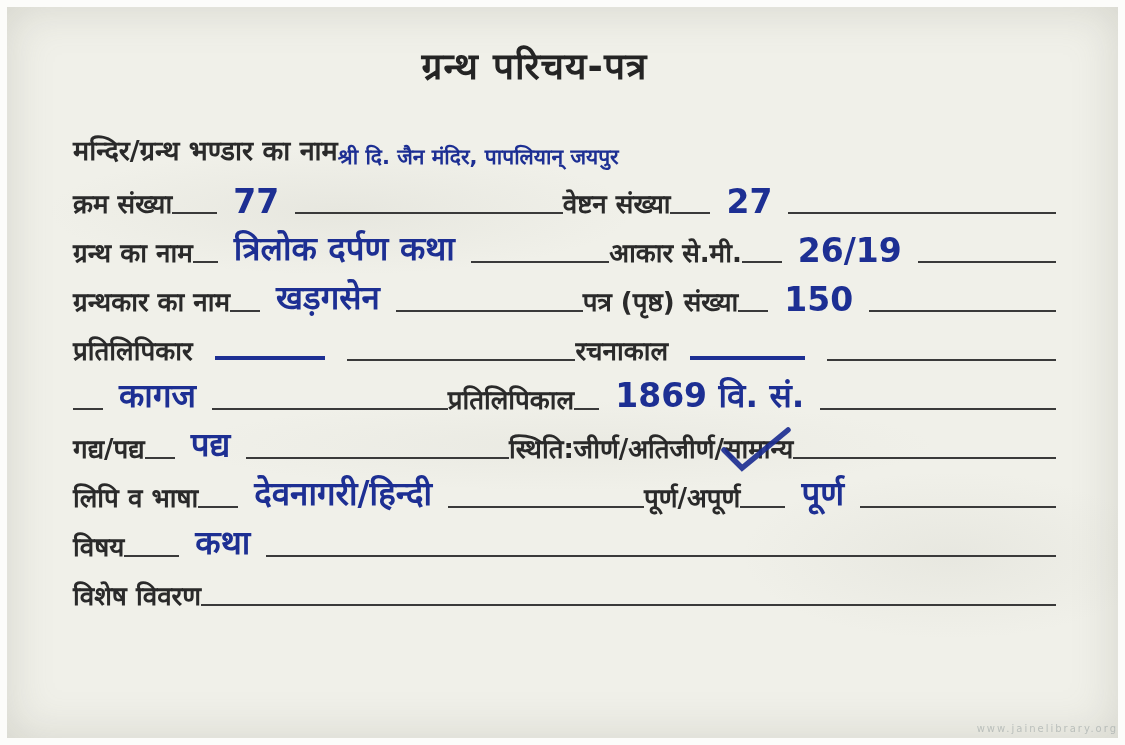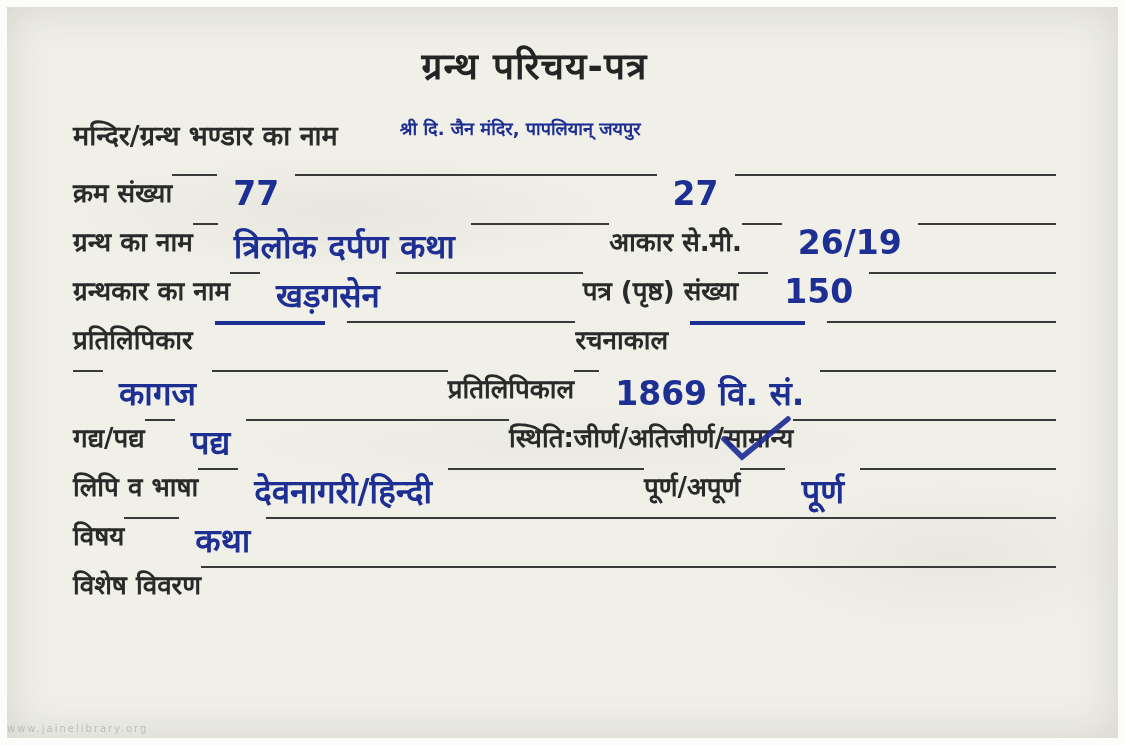--- a/index.html
+++ b/index.html
@@ -22,42 +22,42 @@
       radial-gradient(ellipse 300px 120px at 85% 75%, rgba(170,170,158,0.12), transparent 70%),
       radial-gradient(ellipse 500px 60px at 50% 60%, rgba(180,180,168,0.10), transparent 75%);
     box-shadow: inset 0 0 46px rgba(115,115,100,0.22);
     padding:18px 62px 0 66px;
   }
   .title{
     text-align:center;font-size:37px;font-weight:700;letter-spacing:1px;
     color:#242424;margin:14px 60px 26px 0;
   }
   .row{
-    display:flex;height:49px;
+    display:flex;align-items:flex-end;height:49px;
     font-weight:700;color:var(--print-black);font-size:26px;white-space:nowrap;
   }
   .header-row{height:54px;font-size:27px;margin-bottom:4px;}
   .label{padding-bottom:2px;}
   .rule{border-bottom:2.5px solid #3a3a3a;margin-bottom:9px;height:0;}
   .grow{flex:1;}
   .w25{width:25px}.w30{width:30px}.w40{width:40px}.w45{width:45px}.w55{width:55px}
   .value{
     color:var(--ink-blue);padding:0 16px 2px 16px;font-size:33px;font-weight:700;
   }
-  .header-value{margin-left:62px;padding:0;font-size:18px;}
+  .header-value{padding:0;font-size:21px;}
   .blank-dash{
     display:inline-block;height:0;border-bottom:4px solid var(--ink-blue);
     margin:0 22px 10px 22px;
   }
   .d150{width:150px}.d110{width:110px}.d115{width:115px}
   .status-marked{position:relative;padding-bottom:2px;color:var(--print-black);}
   .check-svg{position:absolute;left:-6px;top:-6px;width:78px;height:50px;pointer-events:none;}
   .check-svg polyline{fill:none;stroke:var(--ink-blue);stroke-width:5.5;stroke-linecap:round;opacity:.92;}
   .watermark{
-    position:absolute;left:0;right:0;bottom:4px;text-align:left;
+    position:absolute;left:0;right:0;bottom:4px;text-align:right;
     font-size:10px;letter-spacing:2px;color:#97a0a0;opacity:.55;font-weight:400;
   }
 </style>
 </head>
 <body>
 
 <div class="stage">
   <div class="paper">
 
     <div class="title">ग्रन्थ परिचय-पत्र</div>
@@ -65,20 +65,21 @@
     <div class="row header-row">
       <span class="label">मन्दिर/ग्रन्थ भण्डार का नाम</span>
       <span class="value header-value">श्री दि. जैन मंदिर, पापलियान् जयपुर</span>
     </div>
 
     <div class="row">
       <span class="label">क्रम संख्या</span>
       <span class="rule w45"></span>
       <span class="value">77</span>
       <span class="rule grow"></span>
+      <span class="label">वेष्टन संख्या</span>
       <span class="rule w40"></span>
       <span class="value">27</span>
       <span class="rule grow"></span>
     </div>
 
     <div class="row">
       <span class="label">ग्रन्थ का नाम</span>
       <span class="rule w25"></span>
       <span class="value">त्रिलोक दर्पण कथा</span>
       <span class="rule grow"></span>

